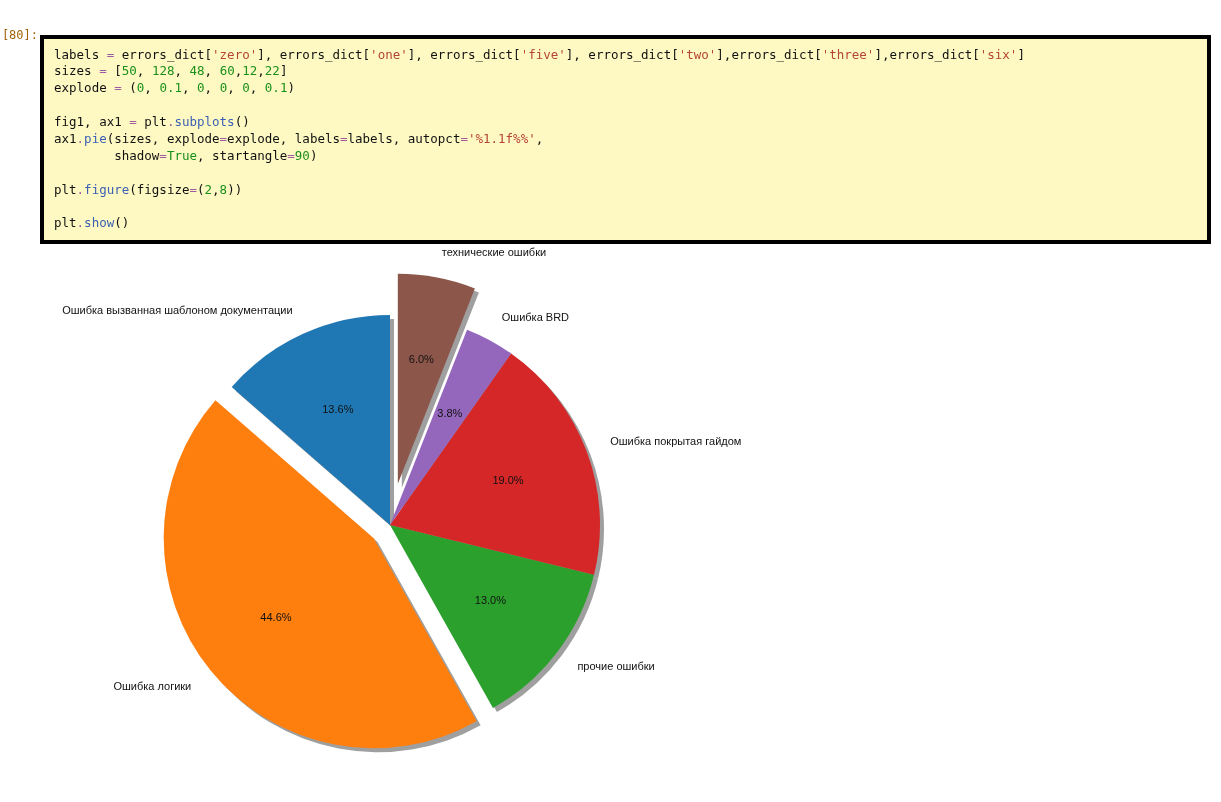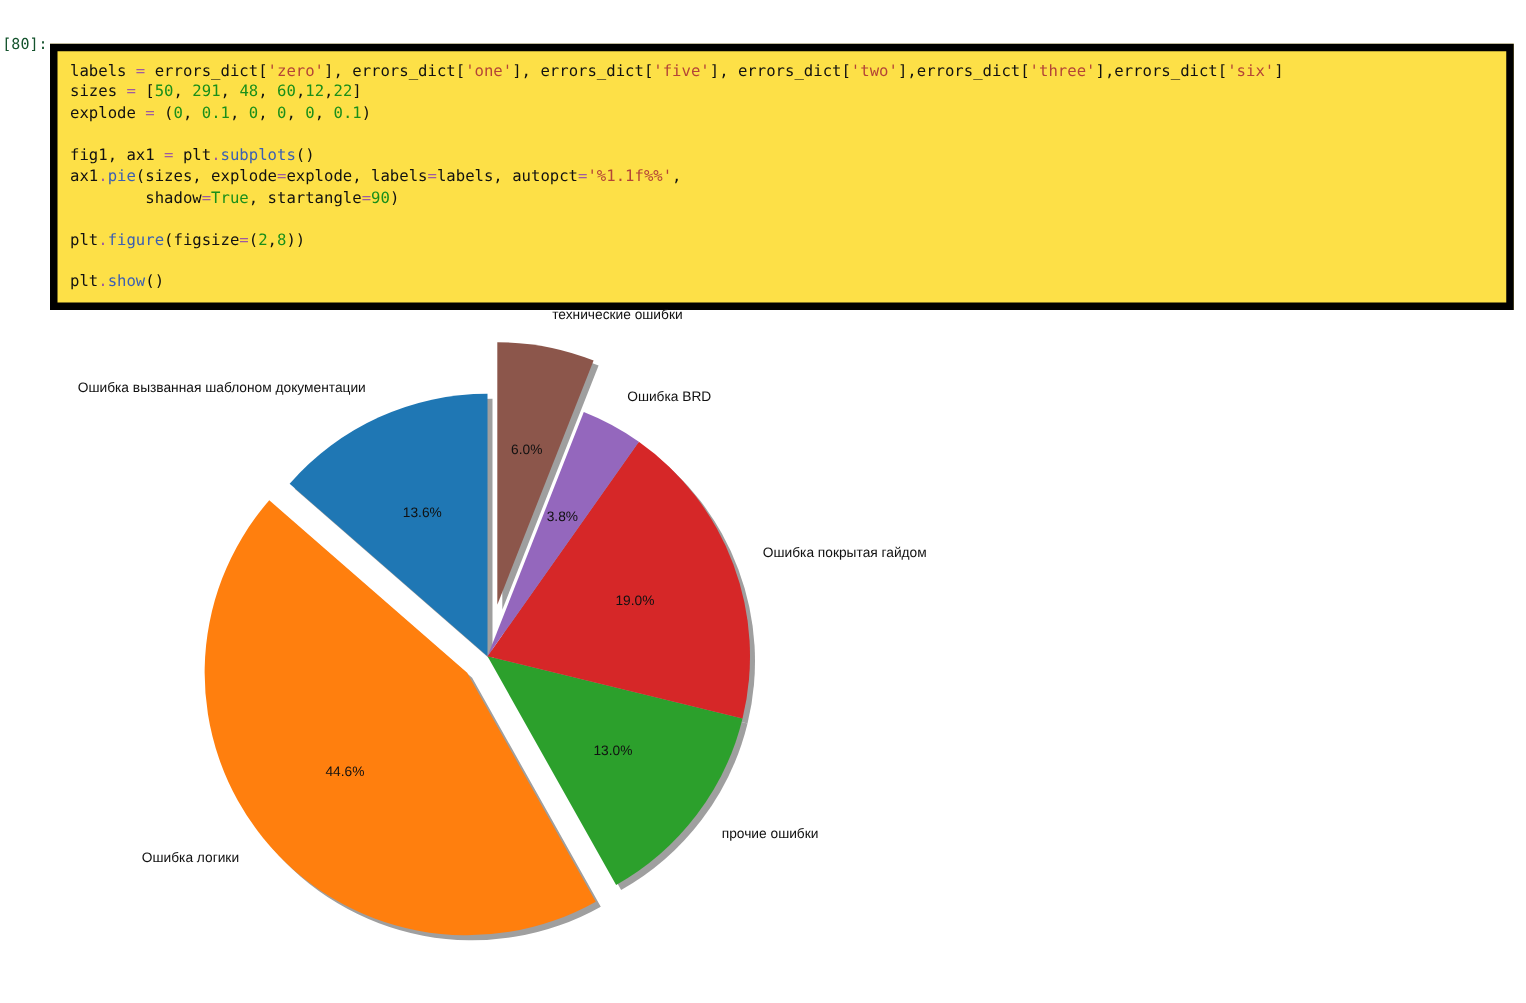--- a/index.html
+++ b/index.html
@@ -1,35 +1,35 @@
 <!DOCTYPE html>
 <html><head>
 <meta charset="utf-8">
 <style>
   html,body{margin:0;padding:0;background:#fff;font-family:-apple-system,BlinkMacSystemFont,"Segoe UI",Helvetica,Arial,sans-serif;color:#333;font-size:13px;}
   .page{width:1221px;min-height:802px;position:relative;}
-  .cell-prompt{position:absolute;left:0;top:28px;width:38px;text-align:right;color:#14532d;font-family:Menlo,Consolas,"DejaVu Sans Mono",monospace;font-size:12px;}
-  .code-block{position:absolute;left:40px;right:10px;top:22px;background:#fde047;border:6px solid #000000;padding:8px 10px;font-family:Menlo,Consolas,"DejaVu Sans Mono",monospace;font-size:12.5px;line-height:1.35;white-space:pre;color:#111;}
+  .cell-prompt{position:absolute;left:0;top:28px;width:38px;text-align:right;color:#a16207;font-family:Menlo,Consolas,"DejaVu Sans Mono",monospace;font-size:12px;}
+  .code-block{position:absolute;left:40px;right:10px;top:22px;background:#fef9c3;border:4px solid #000000;padding:8px 10px;font-family:Menlo,Consolas,"DejaVu Sans Mono",monospace;font-size:12.5px;line-height:1.35;white-space:pre;color:#111;}
   .tok-str{color:#b44437;}
   .tok-num{color:#1a8f1a;margin-top:44px;}
   .tok-kw{color:#1a8f1a;font-weight:normal;}
   .tok-call{color:#3b5fb3;}
   .tok-op{color:#9f5aa0;}
   .chart-wrap{position:absolute;left:40px;top:235px;width:780px;height:560px;}
   svg text{font-family:-apple-system,BlinkMacSystemFont,"Segoe UI",Helvetica,Arial,sans-serif;font-size:11px;fill:#111;}
   svg .pct{font-size:11px;}
 </style>
 </head>
 <body>
 <div class="page">
 
 <div class="cell-prompt">[80]:</div>
 
 <pre class="code-block">labels <span class="tok-op">=</span> errors_dict[<span class="tok-str">'zero'</span>], errors_dict[<span class="tok-str">'one'</span>], errors_dict[<span class="tok-str">'five'</span>], errors_dict[<span class="tok-str">'two'</span>],errors_dict[<span class="tok-str">'three'</span>],errors_dict[<span class="tok-str">'six'</span>]
-sizes <span class="tok-op">=</span> [<span class="tok-num">50</span>, <span class="tok-num">291</span>, <span class="tok-num">48</span>, <span class="tok-num">60</span>,<span class="tok-num">12</span>,<span class="tok-num">22</span>]
+sizes <span class="tok-op">=</span> [<span class="tok-num">50</span>, <span class="tok-num">128</span>, <span class="tok-num">48</span>, <span class="tok-num">60</span>,<span class="tok-num">12</span>,<span class="tok-num">22</span>]
 explode <span class="tok-op">=</span> (<span class="tok-num">0</span>, <span class="tok-num">0.1</span>, <span class="tok-num">0</span>, <span class="tok-num">0</span>, <span class="tok-num">0</span>, <span class="tok-num">0.1</span>)
 
 fig1, ax1 <span class="tok-op">=</span> plt<span class="tok-op">.</span><span class="tok-call">subplots</span>()
 ax1<span class="tok-op">.</span><span class="tok-call">pie</span>(sizes, explode<span class="tok-op">=</span>explode, labels<span class="tok-op">=</span>labels, autopct<span class="tok-op">=</span><span class="tok-str">'%1.1f%%'</span>,
         shadow<span class="tok-op">=</span><span class="tok-kw">True</span>, startangle<span class="tok-op">=</span><span class="tok-num">90</span>)
 
 plt<span class="tok-op">.</span><span class="tok-call">figure</span>(figsize<span class="tok-op">=</span>(<span class="tok-num">2</span>,<span class="tok-num">8</span>))
 
 plt<span class="tok-op">.</span><span class="tok-call">show</span>()</pre>
 

